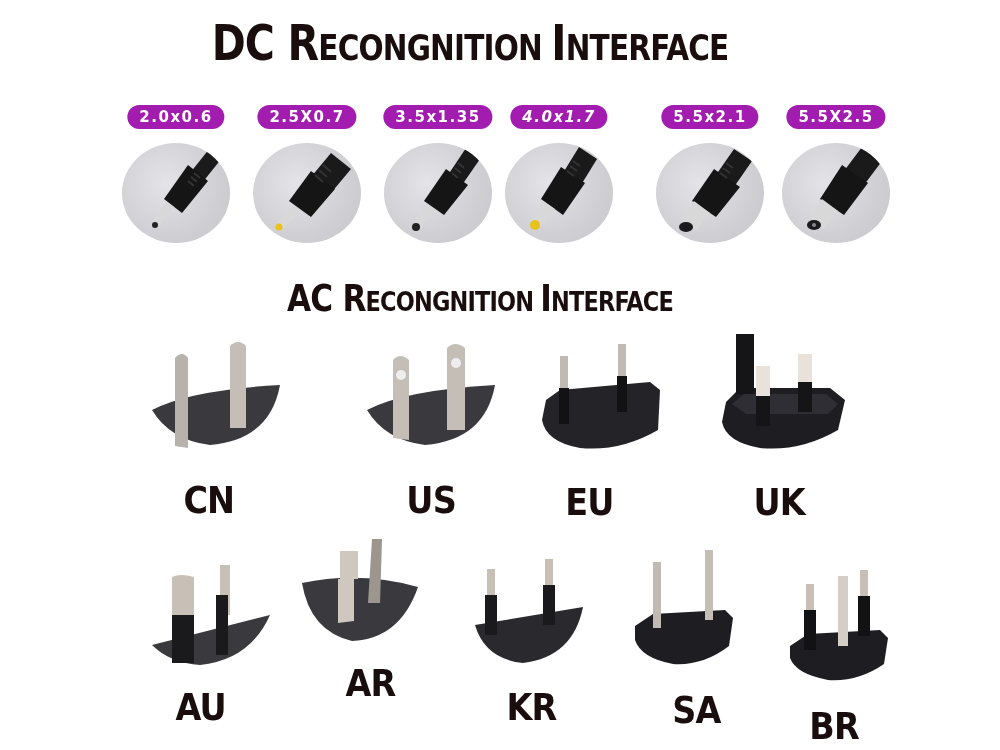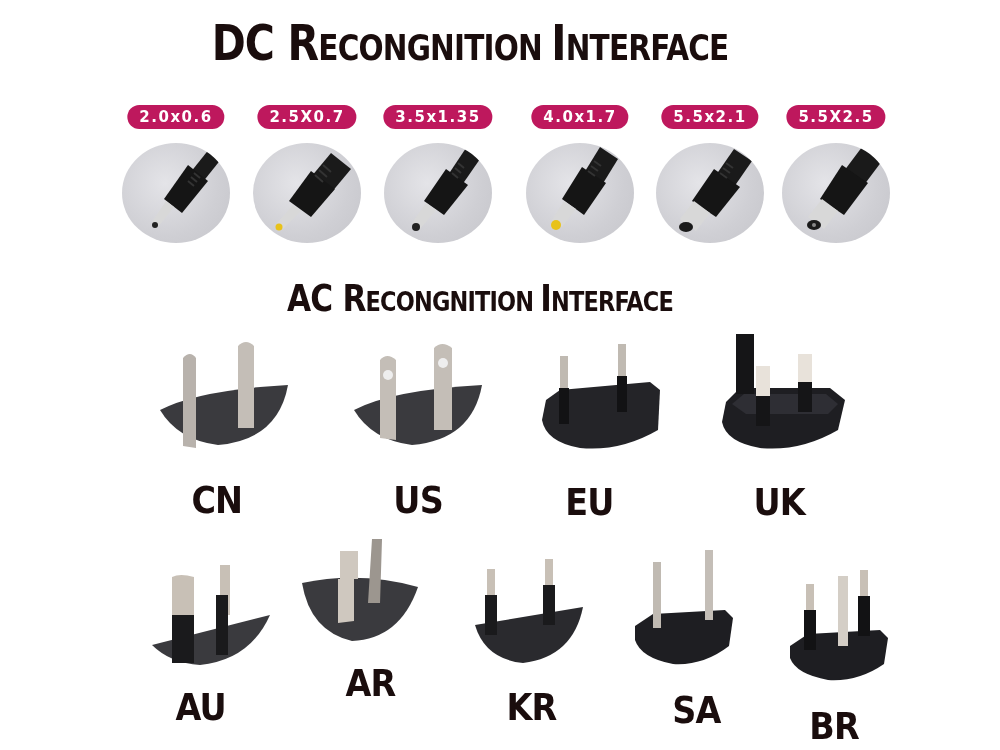--- a/index.html
+++ b/index.html
@@ -10,21 +10,21 @@
     letter-spacing: -1px; transform: scaleX(0.82); transform-origin: center;
   }
   .title .big { font-size: 1em; }
   .title .sc { font-size: 0.72em; }
   .dc-title { top: 14px; font-size: 50px; left: -30px; }
   .ac-title { top: 276px; font-size: 38px; left: -20px; }
 
   .dc-item { position: absolute; width: 120px; height: 150px; }
   .badge {
     position: absolute; left: 50%; transform: translateX(-50%); top: 0;
-    background: #be185d; color: #fff; font-weight: bold; font-size: 15px;
+    background: #a21caf; color: #fff; font-weight: bold; font-size: 15px;
     letter-spacing: 1.5px; padding: 3px 12px; border-radius: 13px; white-space: nowrap;
     font-family: "DejaVu Sans", sans-serif;
   }
   .dc-circle {
     position: absolute; left: 50%; transform: translateX(-50%); top: 38px;
     width: 108px; height: 100px; border-radius: 50%;
     background: radial-gradient(circle at 40% 40%, #e4e4e8 0%, #cfcfd4 60%, #c5c5ca 100%);
     overflow: hidden;
   }
   .dc-circle svg { width: 100%; height: 100%; }
@@ -75,21 +75,21 @@
     <svg viewBox="0 0 108 100">
       <path d="M82 5 L96 16 L78 42 L64 32 Z" fill="#1a1a1a"></path>
       <path d="M62 26 L84 42 L60 72 L40 58 Z" fill="#151515"></path>
       <path d="M74 20 L80 25 M71 25 L77 30 M68 30 L74 35" stroke="#333" stroke-width="2"></path>
       <path d="M42 60 L52 67 L36 86 L28 80 Z" fill="#d8d8d8"></path>
       <circle cx="32" cy="84" r="4" fill="#222"></circle>
     </svg>
   </div>
 </div>
 
-<div class="dc-item" style="left:520px; top:105px;">
+<div class="dc-item" style="left:499px; top:105px;font-style:italic;">
   <div class="badge">4.0x1.7</div>
   <div class="dc-circle">
     <svg viewBox="0 0 108 100">
       <path d="M74 4 L92 16 L76 42 L58 30 Z" fill="#1a1a1a"></path>
       <path d="M56 24 L80 40 L58 72 L36 56 Z" fill="#151515"></path>
       <path d="M68 18 L75 23 M65 23 L72 28 M62 28 L69 33" stroke="#333" stroke-width="2"></path>
       <path d="M38 58 L50 66 L36 84 L26 77 Z" fill="#d8d8d8"></path>
       <circle cx="30" cy="82" r="5" fill="#e8c21a"></circle>
     </svg>
   </div>
@@ -118,30 +118,30 @@
       <ellipse cx="32" cy="82" rx="7" ry="5" fill="#1a1a1a"></ellipse>
       <circle cx="32" cy="82" r="2" fill="#888"></circle>
     </svg>
   </div>
 </div>
 
 <div class="title ac-title">
   <span class="big">A</span><span class="big">C </span><span class="big">R</span><span class="sc">ECONGNITION </span><span class="big">I</span><span class="sc">NTERFACE</span>
 </div>
 
-<div class="ac-item" style="left:158px; top:330px;">
+<div class="ac-item" style="left:150px; top:330px;">
   <svg width="140" height="130" viewBox="0 0 140 130">
     <path d="M2 80 Q40 60 130 55 Q120 110 60 115 Q20 110 2 80 Z" fill="#3a3a3e"></path>
     <path d="M25 28 Q32 20 38 28 L38 118 L25 116 Z" fill="#b8b2ac"></path>
     <path d="M80 16 Q88 8 96 16 L96 98 L80 98 Z" fill="#c4beb7"></path>
   </svg>
   <div class="ac-label" style="left:30px; top:148px;">CN</div>
 </div>
 
-<div class="ac-item" style="left:352px; top:330px;">
+<div class="ac-item" style="left:365px; top:330px;">
   <svg width="140" height="130" viewBox="0 0 140 130">
     <path d="M2 80 Q40 60 130 55 Q120 110 60 115 Q20 110 2 80 Z" fill="#3a3a3e"></path>
     <path d="M28 30 Q35 22 44 30 L44 110 L28 108 Z" fill="#c4beb7"></path>
     <circle cx="36" cy="45" r="5" fill="#eee"></circle>
     <path d="M82 18 Q90 10 100 18 L100 100 L82 100 Z" fill="#c4beb7"></path>
     <circle cx="91" cy="33" r="5" fill="#eee"></circle>
   </svg>
   <div class="ac-label" style="left:38px; top:148px;">US</div>
 </div>
 

